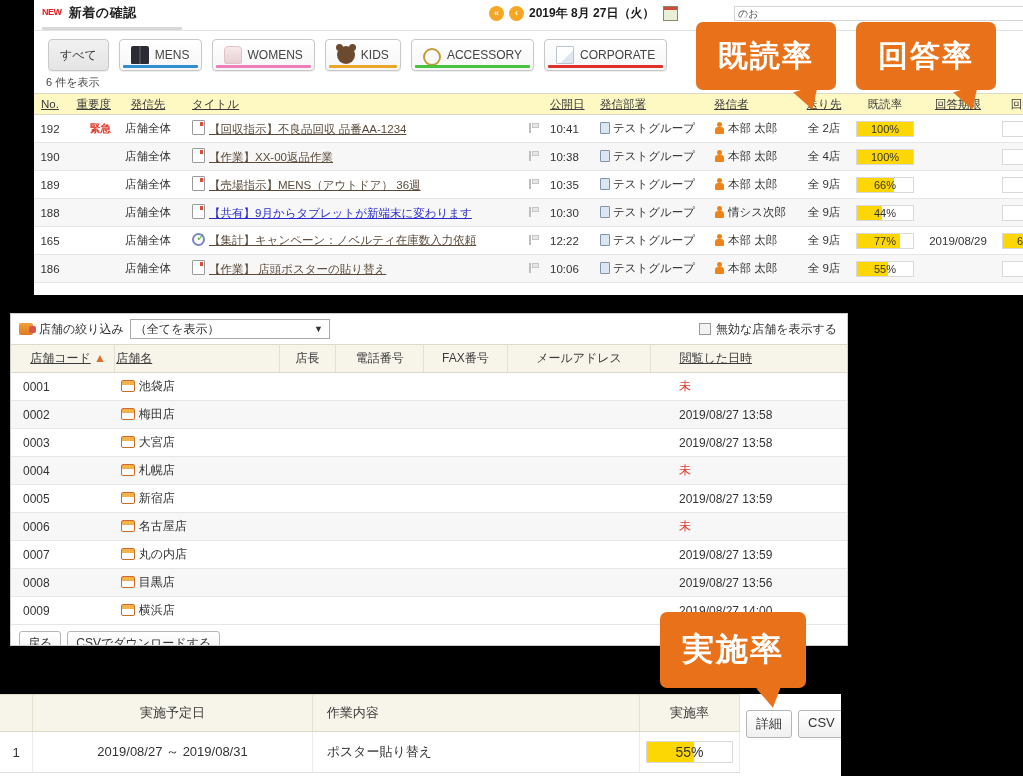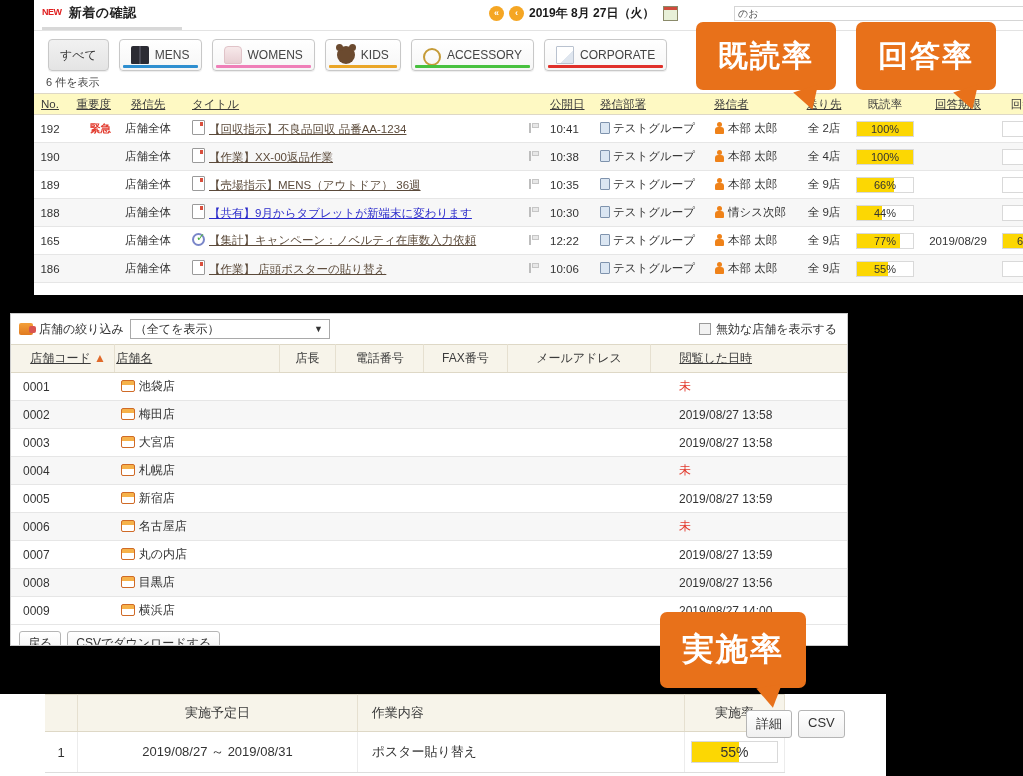--- a/index.html
+++ b/index.html
@@ -385,21 +385,20 @@
   }
 
   
   .panel-task {
     position: absolute;
     left: 0; top: 694px;
     width: 841px;
     height: 82px;
     background: #ffffff;
     overflow: hidden;
-    padding-left: 45px;
   }
   table.tk {
     width: 740px;
     border-collapse: collapse;
     font-size: 13px;
   }
   table.tk thead th {
     background: #f7f4ea;
     border-top: 1px solid #ded8c6;
     border-bottom: 1px solid #ded8c6;

